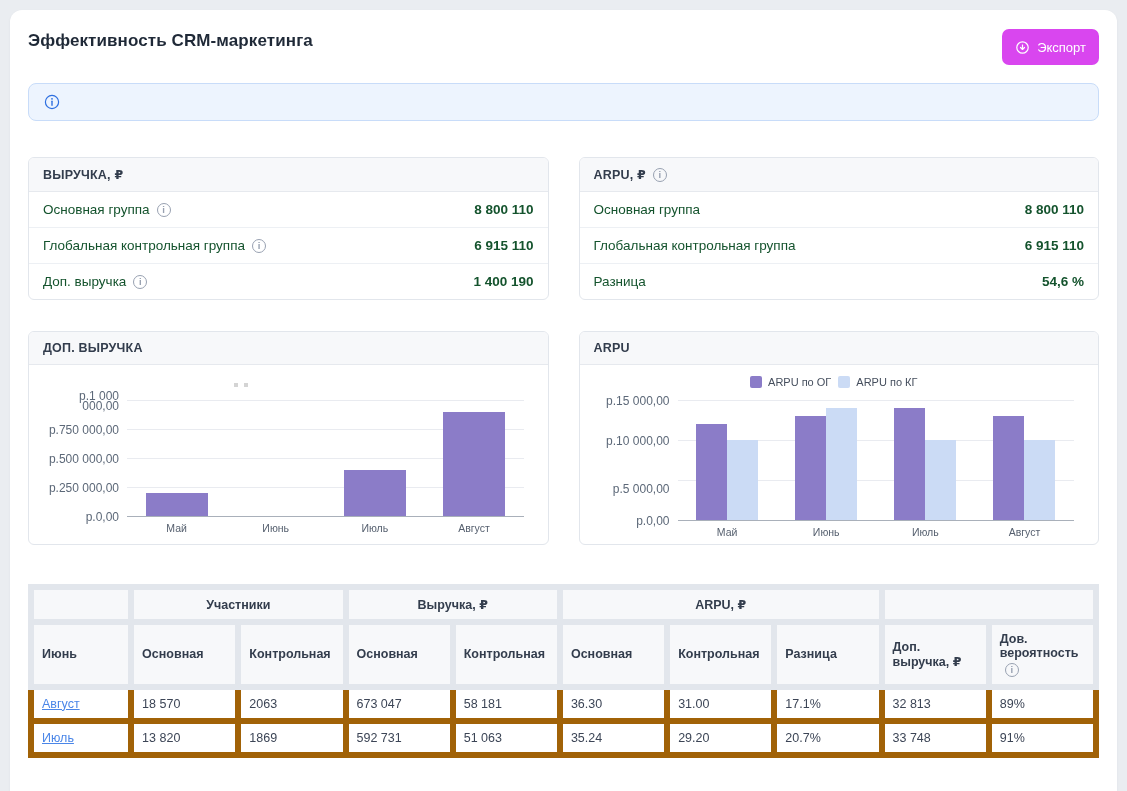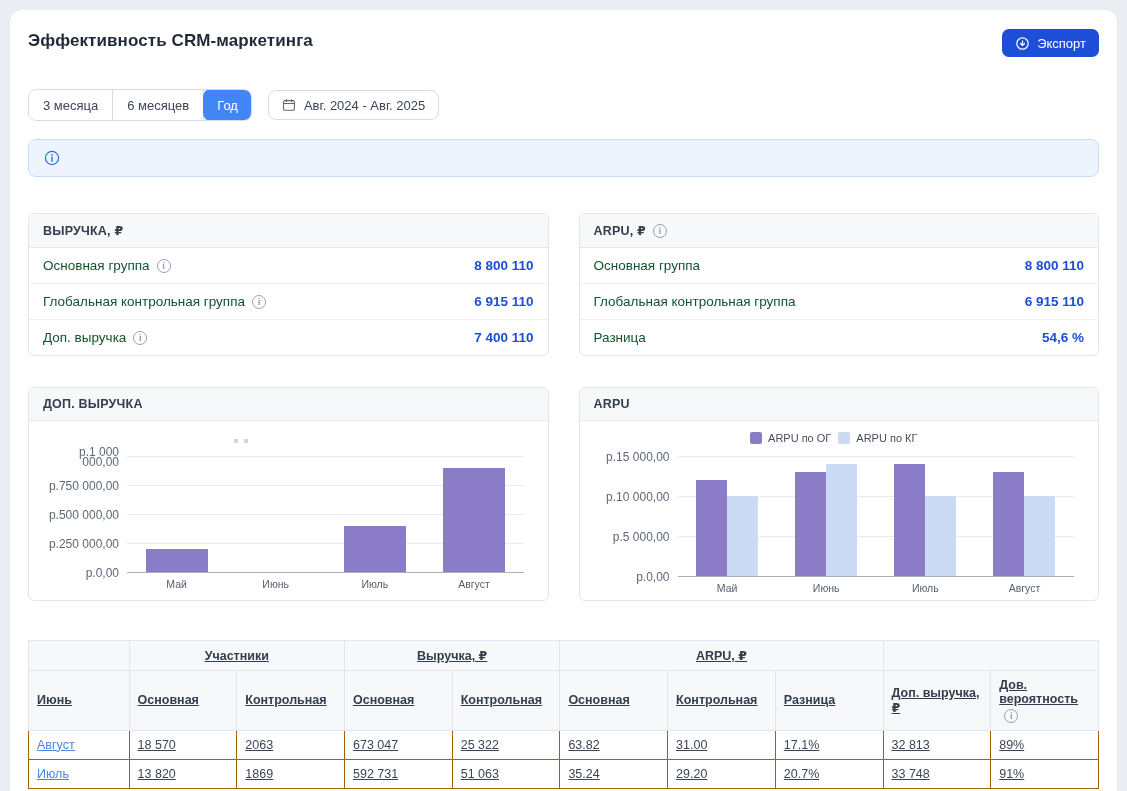--- a/index.html
+++ b/index.html
@@ -15,22 +15,22 @@
     width: 1107px; height: 830px;
     background: #ffffff; border-radius: 12px;
     box-shadow: 0 1px 3px rgba(20,30,50,0.05);
     padding: 18px;
   }
   
   .head-row { display: flex; justify-content: space-between; align-items: flex-start; margin-top: 1px; }
   h1 { font-size: 17px; line-height: 24px; font-weight: 700; color: #1f2937; letter-spacing: .1px; }
   .btn-primary {
     display: inline-flex; align-items: center; gap: 7px;
-    background: #1d4ed8; color: #fff; border: none; border-radius: 7px;
-    font-family: inherit; font-size: 13px; padding: 6px 13px; height: 28px; cursor: pointer;
+    background: #d946ef; color: #fff; border: none; border-radius: 7px;
+    font-family: inherit; font-size: 13px; padding: 6px 13px; height: 36px; cursor: pointer;
   }
   
   .controls { display: flex; align-items: center; gap: 16px; margin-top: 32px; }
   .segmented { display: inline-flex; border: 1px solid #d7dce4; border-radius: 8px; background: #fff; overflow: hidden; }
   .segmented button {
     font-family: inherit; font-size: 13px; color: #3c4556; background: #fff;
     border: none; border-right: 1px solid #d7dce4; padding: 0 14px; height: 30px; cursor: pointer;
   }
   .segmented button:last-child { border-right: none; }
   .segmented button.active { background: #4285f4; color: #fff; border-radius: 8px; margin: -1px; height: 32px; position: relative; }
@@ -54,21 +54,21 @@
     background: #f7f8fa; border-bottom: 1px solid #e6e9ee; padding: 9px 14px;
     font-size: 12.5px; font-weight: 700; color: #333d4d; letter-spacing: .2px;
     display: flex; align-items: center;
   }
   .srow {
     display: flex; align-items: center; padding: 10px 14px;
     border-bottom: 1px solid #edf0f4; font-size: 13.5px;
   }
   .srow:last-child { border-bottom: none; }
   .srow .slabel { color: #14532d; }
-  .srow .sval { margin-left: auto; font-weight: 700; color: #1d4ed8; }
+  .srow .sval { margin-left: auto; font-weight: 700; color: #14532d; }
   .info {
     display: inline-flex; align-items: center; justify-content: center;
     width: 14px; height: 14px; border: 1.2px solid #98a1b1; border-radius: 50%;
     color: #98a1b1; font-size: 9.5px; font-style: normal; font-weight: 600;
     margin-left: 7px; flex: 0 0 auto; cursor: pointer;
   }
   
   .charts-row { margin-top: 31px; }
   .chart-body { height: 179px; padding: 6px 24px 0 14px; position: relative; }
   .legend { display: flex; justify-content: center; gap: 7px; margin: 2px 0 4px; height: 18px; align-items: center; }
@@ -82,21 +82,21 @@
     position: absolute; left: -88px; width: 80px; text-align: right;
     font-size: 12px; color: #5c6878; transform: translateY(50%); line-height: 10px;
   }
   .bar-group { position: absolute; bottom: 1px; transform: translateX(-50%); display: flex; align-items: flex-end; }
   .xlabels { display: flex; margin-top: 5px; }
   .xlabels span { flex: 1; text-align: center; font-size: 10.5px; color: #56606f; }
   .ghost-dots { position: absolute; top: 12px; left: 27%; display: flex; gap: 6px; }
   .ghost-dots i { width: 4px; height: 4px; background: #d4d4d4; display: block; }
   
   .report-table { margin-top: 39px; width: 100%; border-collapse: collapse; table-layout: fixed; font-size: 12.5px; }
-  .report-table th, .report-table td { border: 1px solid #a16207; padding: 7px 8px; text-align: left; text-decoration: underline; }
+  .report-table th, .report-table td { border: 6px solid #a16207; padding: 7px 8px; text-align: left; }
   .report-table thead th { background: #f7f8fa; font-weight: 700; color: #333d4d; border-color: #e2e6ec; }
   .report-table thead .th-group { text-align: center; }
   .report-table td { color: #3c4556; background: #fff; }
   .mlink { color: #4a86e8; text-decoration: underline; cursor: pointer; }
   .th-info { display: inline-flex; vertical-align: -2px; }
   .th-info .info { margin-left: 5px; }
   .ruble-head { white-space: nowrap; }
 </style>
 </head>
 <body>
@@ -110,37 +110,20 @@
         <svg width="15" height="15" viewBox="0 0 16 16">
             <circle cx="8" cy="8" r="6.1" stroke="#fff" stroke-width="1.3" fill="none"></circle>
             <path d="M8 4.8v5" stroke="#fff" stroke-width="1.3" fill="none"></path>
             <path d="M5.9 8 8 10.1 10.1 8" stroke="#fff" stroke-width="1.3" fill="none" stroke-linecap="round" stroke-linejoin="round"></path>
           </svg>
       </span>
       <span>Экспорт</span>
     </button>
   </div>
 
-  <div class="controls">
-    <div class="segmented">
-      <button>3 месяца</button>
-      <button>6 месяцев</button>
-      <button class="active">Год</button>
-    </div>
-    <button class="date-btn">
-      <span style="display:inline-flex">
-        <svg width="14" height="14" viewBox="0 0 16 16">
-            <rect x="1.8" y="3" width="12.4" height="11" rx="1.5" stroke="#5c6878" stroke-width="1.2" fill="none"></rect>
-            <path d="M1.8 6.3h12.4" stroke="#5c6878" stroke-width="1.2"></path>
-            <path d="M5 1.6v2.6M11 1.6v2.6" stroke="#5c6878" stroke-width="1.2" stroke-linecap="round"></path>
-          </svg>
-      </span>
-      <span>Авг. 2024 - Авг. 2025</span>
-    </button>
-  </div>
 
   <div class="banner">
     <span class="b-ico">
       <svg width="16" height="16" viewBox="0 0 16 16">
           <circle cx="8" cy="8" r="6.6" stroke="#2e6fe0" stroke-width="1.2" fill="none"></circle>
           <path d="M8 7.2v4" stroke="#2e6fe0" stroke-width="1.4" stroke-linecap="round"></path>
           <circle cx="8" cy="4.8" r="0.9" fill="#2e6fe0"></circle>
         </svg>
     </span>
   </div>
@@ -156,21 +139,21 @@
         <span class="sval">8 800 110</span>
       </div>
       <div class="srow">
         <span class="slabel">Глобальная контрольная группа</span>
           <i class="info">i</i>
         <span class="sval">6 915 110</span>
       </div>
       <div class="srow">
         <span class="slabel">Доп. выручка</span>
           <i class="info">i</i>
-        <span class="sval">7 400 110</span>
+        <span class="sval">1 400 190</span>
       </div>
     </div>
     <div class="card">
       <div class="card-head">
           <span>ARPU, ₽</span>
           <i class="info">i</i>
         </div>
       <div class="srow">
         <span class="slabel">Основная группа</span>
         <span class="sval">8 800 110</span>
@@ -239,21 +222,21 @@
             <span class="legend-item">
               <span class="swatch" style="background: rgb(203, 219, 245);"></span>
               <span>ARPU по КГ</span>
             </span>
           </div>
           <div class="chart-area">
             <div class="chart-plot" style="height: 126px;">
               <div class="gridline baseline" style="bottom: 0px;"></div>
               <div class="ytick" style="bottom: 0px;">р.0,00</div>
               <div class="gridline" style="bottom: 40px;"></div>
-              <div class="ytick" style="bottom: 40px;">р.5 000,00</div>
+              <div class="ytick" style="bottom: 32px;">р.5 000,00</div>
               <div class="gridline" style="bottom: 80px;"></div>
               <div class="ytick" style="bottom: 80px;">р.10 000,00</div>
               <div class="gridline" style="bottom: 120px;"></div>
               <div class="ytick" style="bottom: 120px; margin-top: 48px;">р.15 000,00</div>
               <div class="bar-group" style="left: 12.5%;">
                 <div class="bar" style="height: 96px; width: 31px; background: rgb(139, 124, 200);"></div>
                 <div class="bar" style="height: 80px; width: 31px; background: rgb(203, 219, 245);"></div>
               </div>
               <div class="bar-group" style="left: 37.5%;">
                 <div class="bar" style="height: 104px; width: 31px; background: rgb(139, 124, 200);"></div>
@@ -314,22 +297,22 @@
               <i class="info">i</i>
             </span></th>
         </tr>
       </thead>
     <tbody id="report-tbody">
         <tr>
           <td><a class="mlink">Август</a></td>
           <td>18 570</td>
           <td>2063</td>
           <td>673 047</td>
-          <td>25 322</td>
-          <td>63.82</td>
+          <td>58 181</td>
+          <td>36.30</td>
           <td>31.00</td>
           <td>17.1%</td>
           <td>32 813</td>
           <td>89%</td>
         </tr>
         <tr>
           <td><a class="mlink">Июль</a></td>
           <td>13 820</td>
           <td>1869</td>
           <td>592 731</td>

